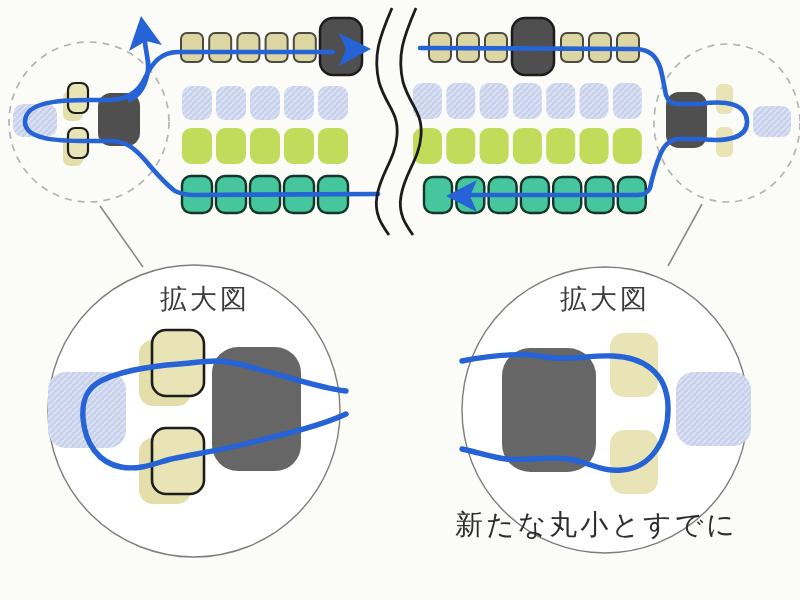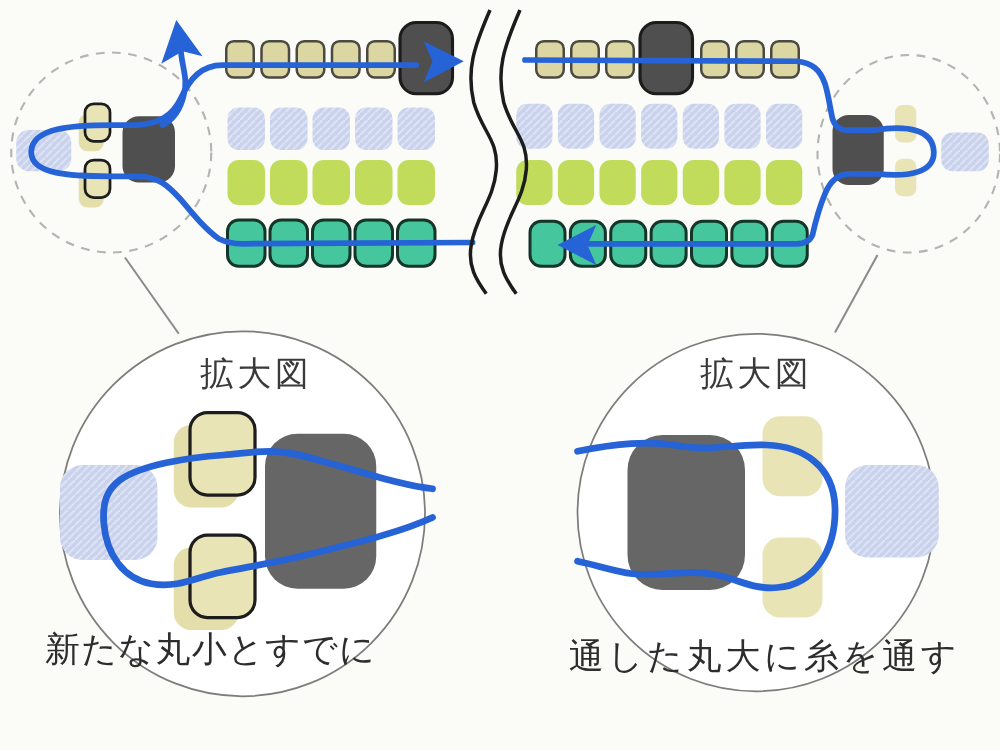--- a/index.html
+++ b/index.html
@@ -134,15 +134,14 @@
     <g id="break-marks" fill="none">
     <path class="wave" d="M 392 8 C 379 38 373 56 379 82 C 386 106 399 112 397 136 C 395 160 381 172 377 196 C 374 213 381 224 389 235" stroke="#1c1c1c" stroke-width="2.8"></path>
     <path class="wave" d="M 416 8 C 403 38 397 56 403 82 C 410 106 423 112 421 136 C 419 160 405 172 401 196 C 398 213 405 224 413 235" stroke="#1c1c1c" stroke-width="2.8"></path>
   </g>
   </svg>
 
 <div class="overlay-text magnifier-title" style="left:160px;top:281px;">拡大図</div>
 <div class="overlay-text magnifier-title" style="left:560px;top:281px;">拡大図</div>
 
 <div class="overlay-text caption" style="left:36px;top:503px;">
-  <div>新たな丸小とすでに</div>
 </div>
-<div class="overlay-text caption" style="left:455px;top:508px;letter-spacing:3px;">通した丸大に糸を通す</div>
+<div class="overlay-text caption" style="left:455px;top:508px;letter-spacing:3px;">新たな丸小とすでに</div>
 
 </body></html>

